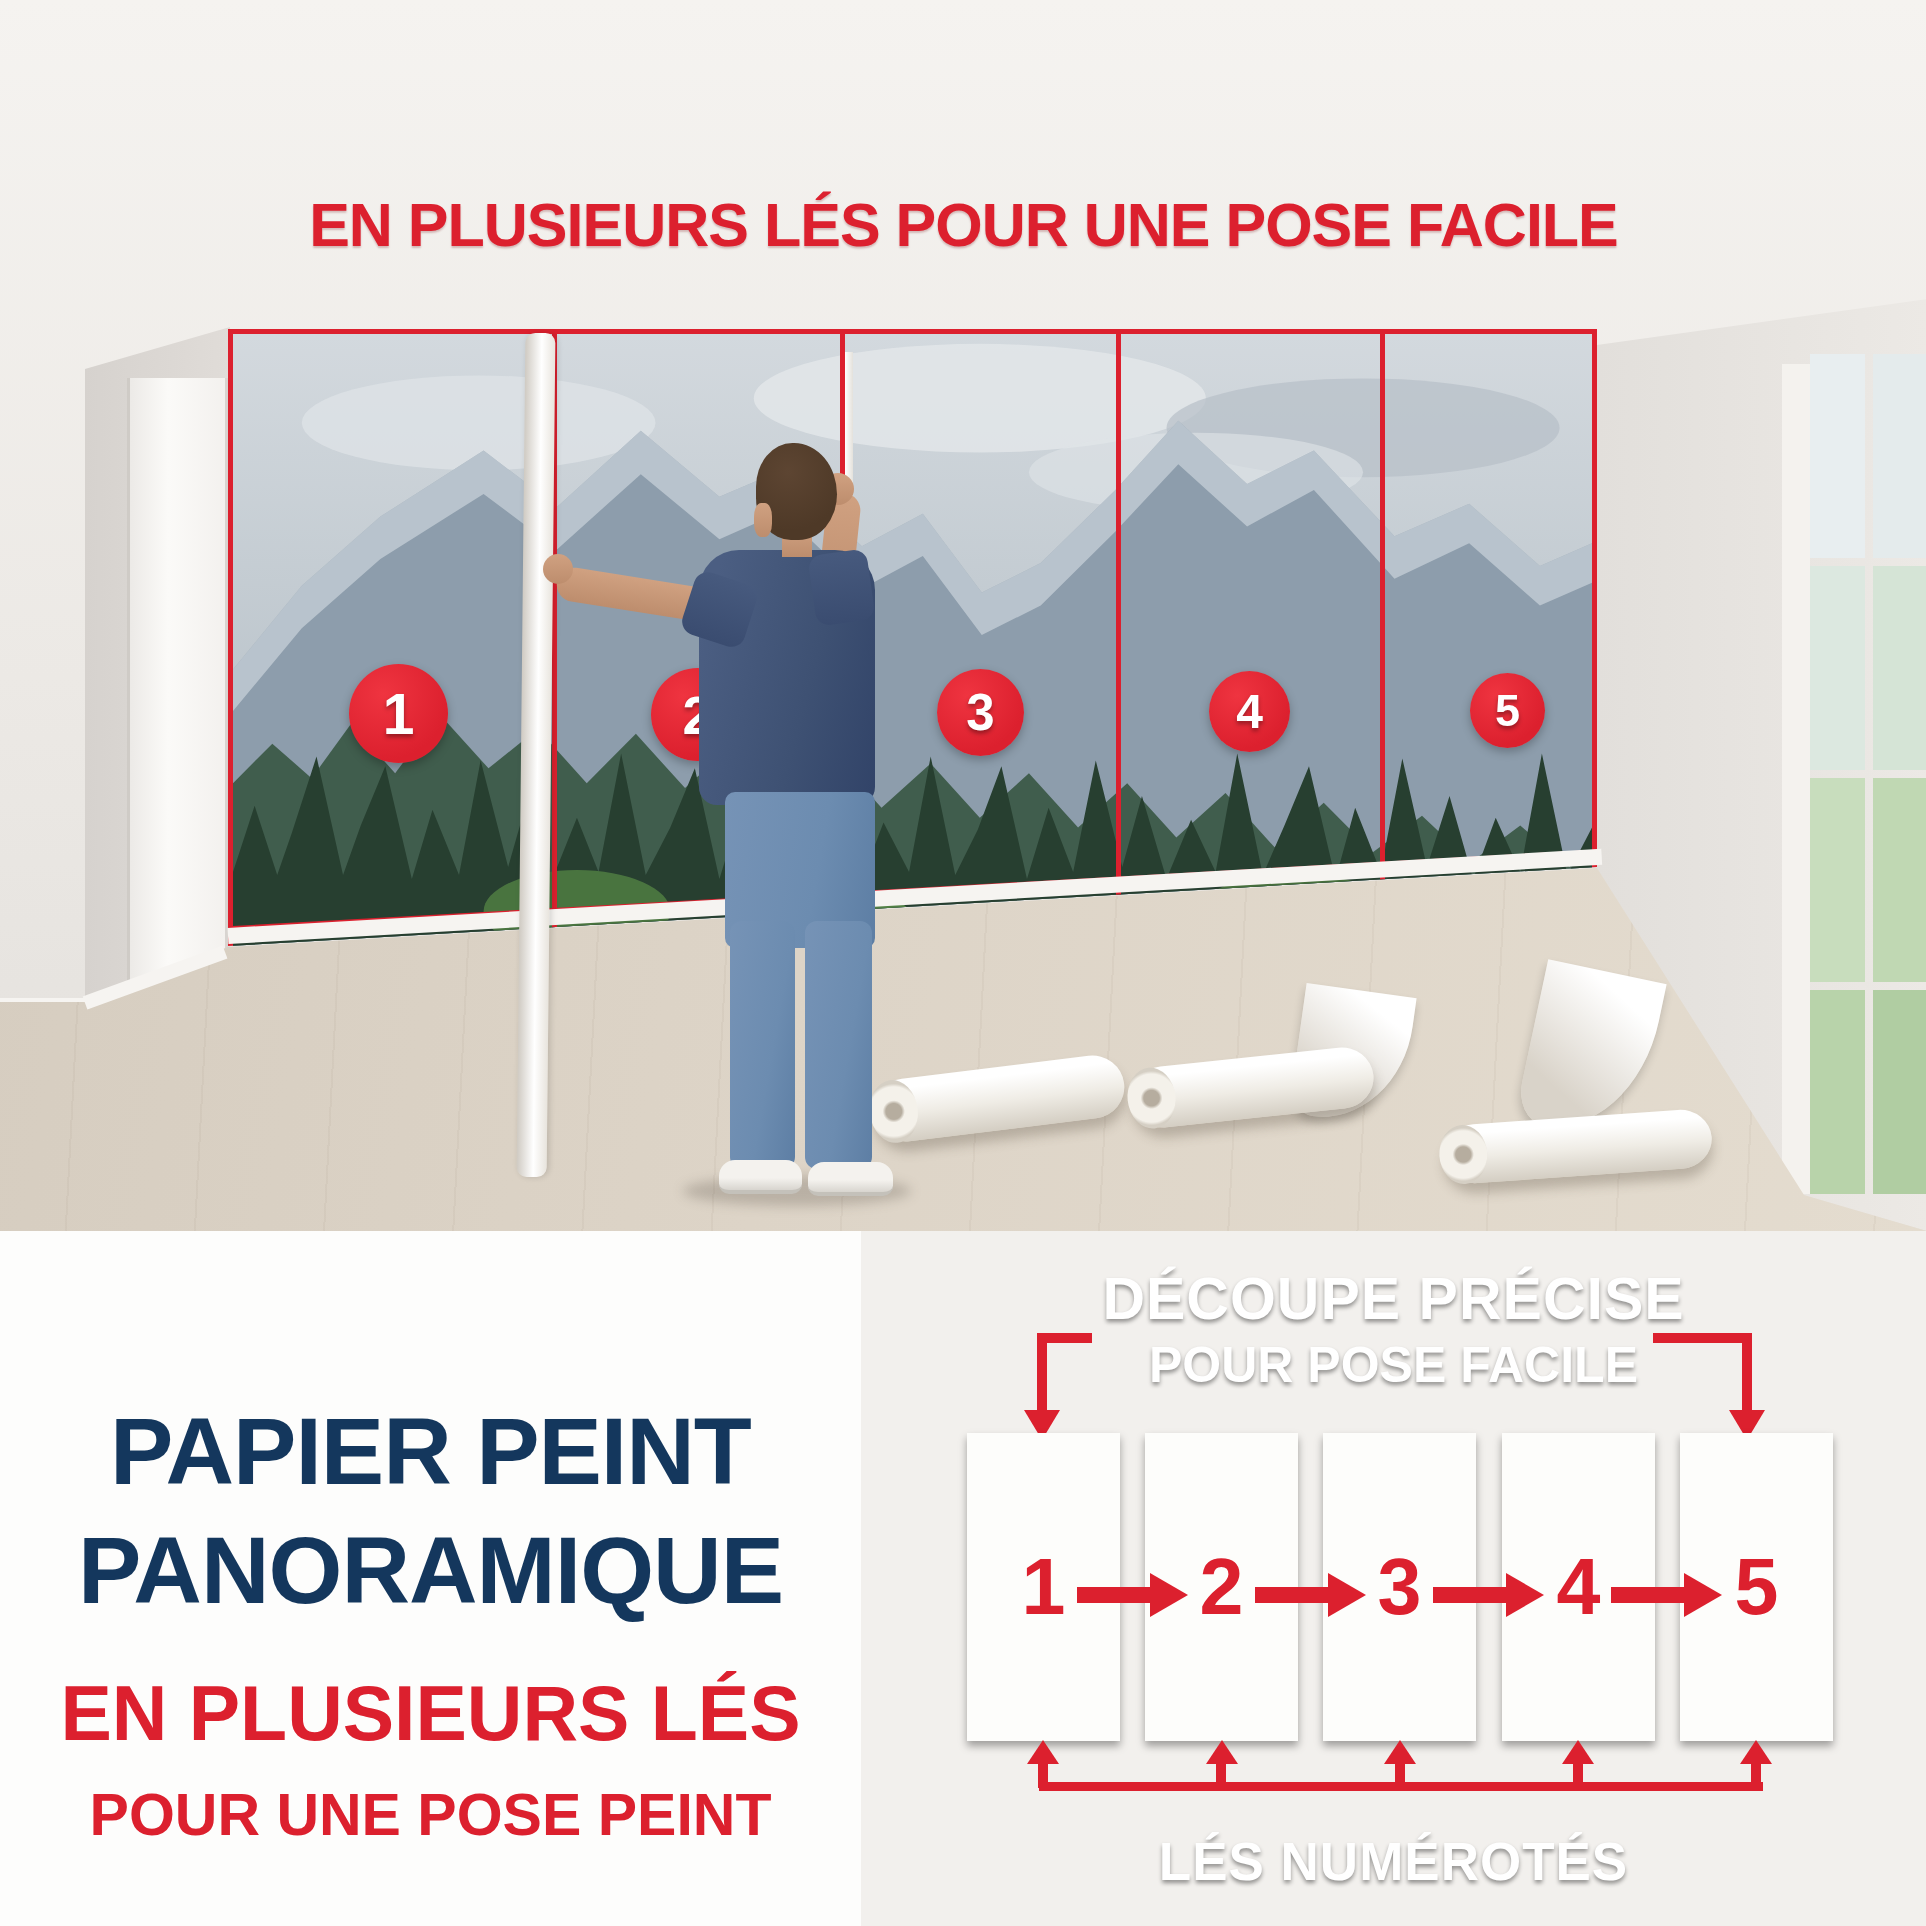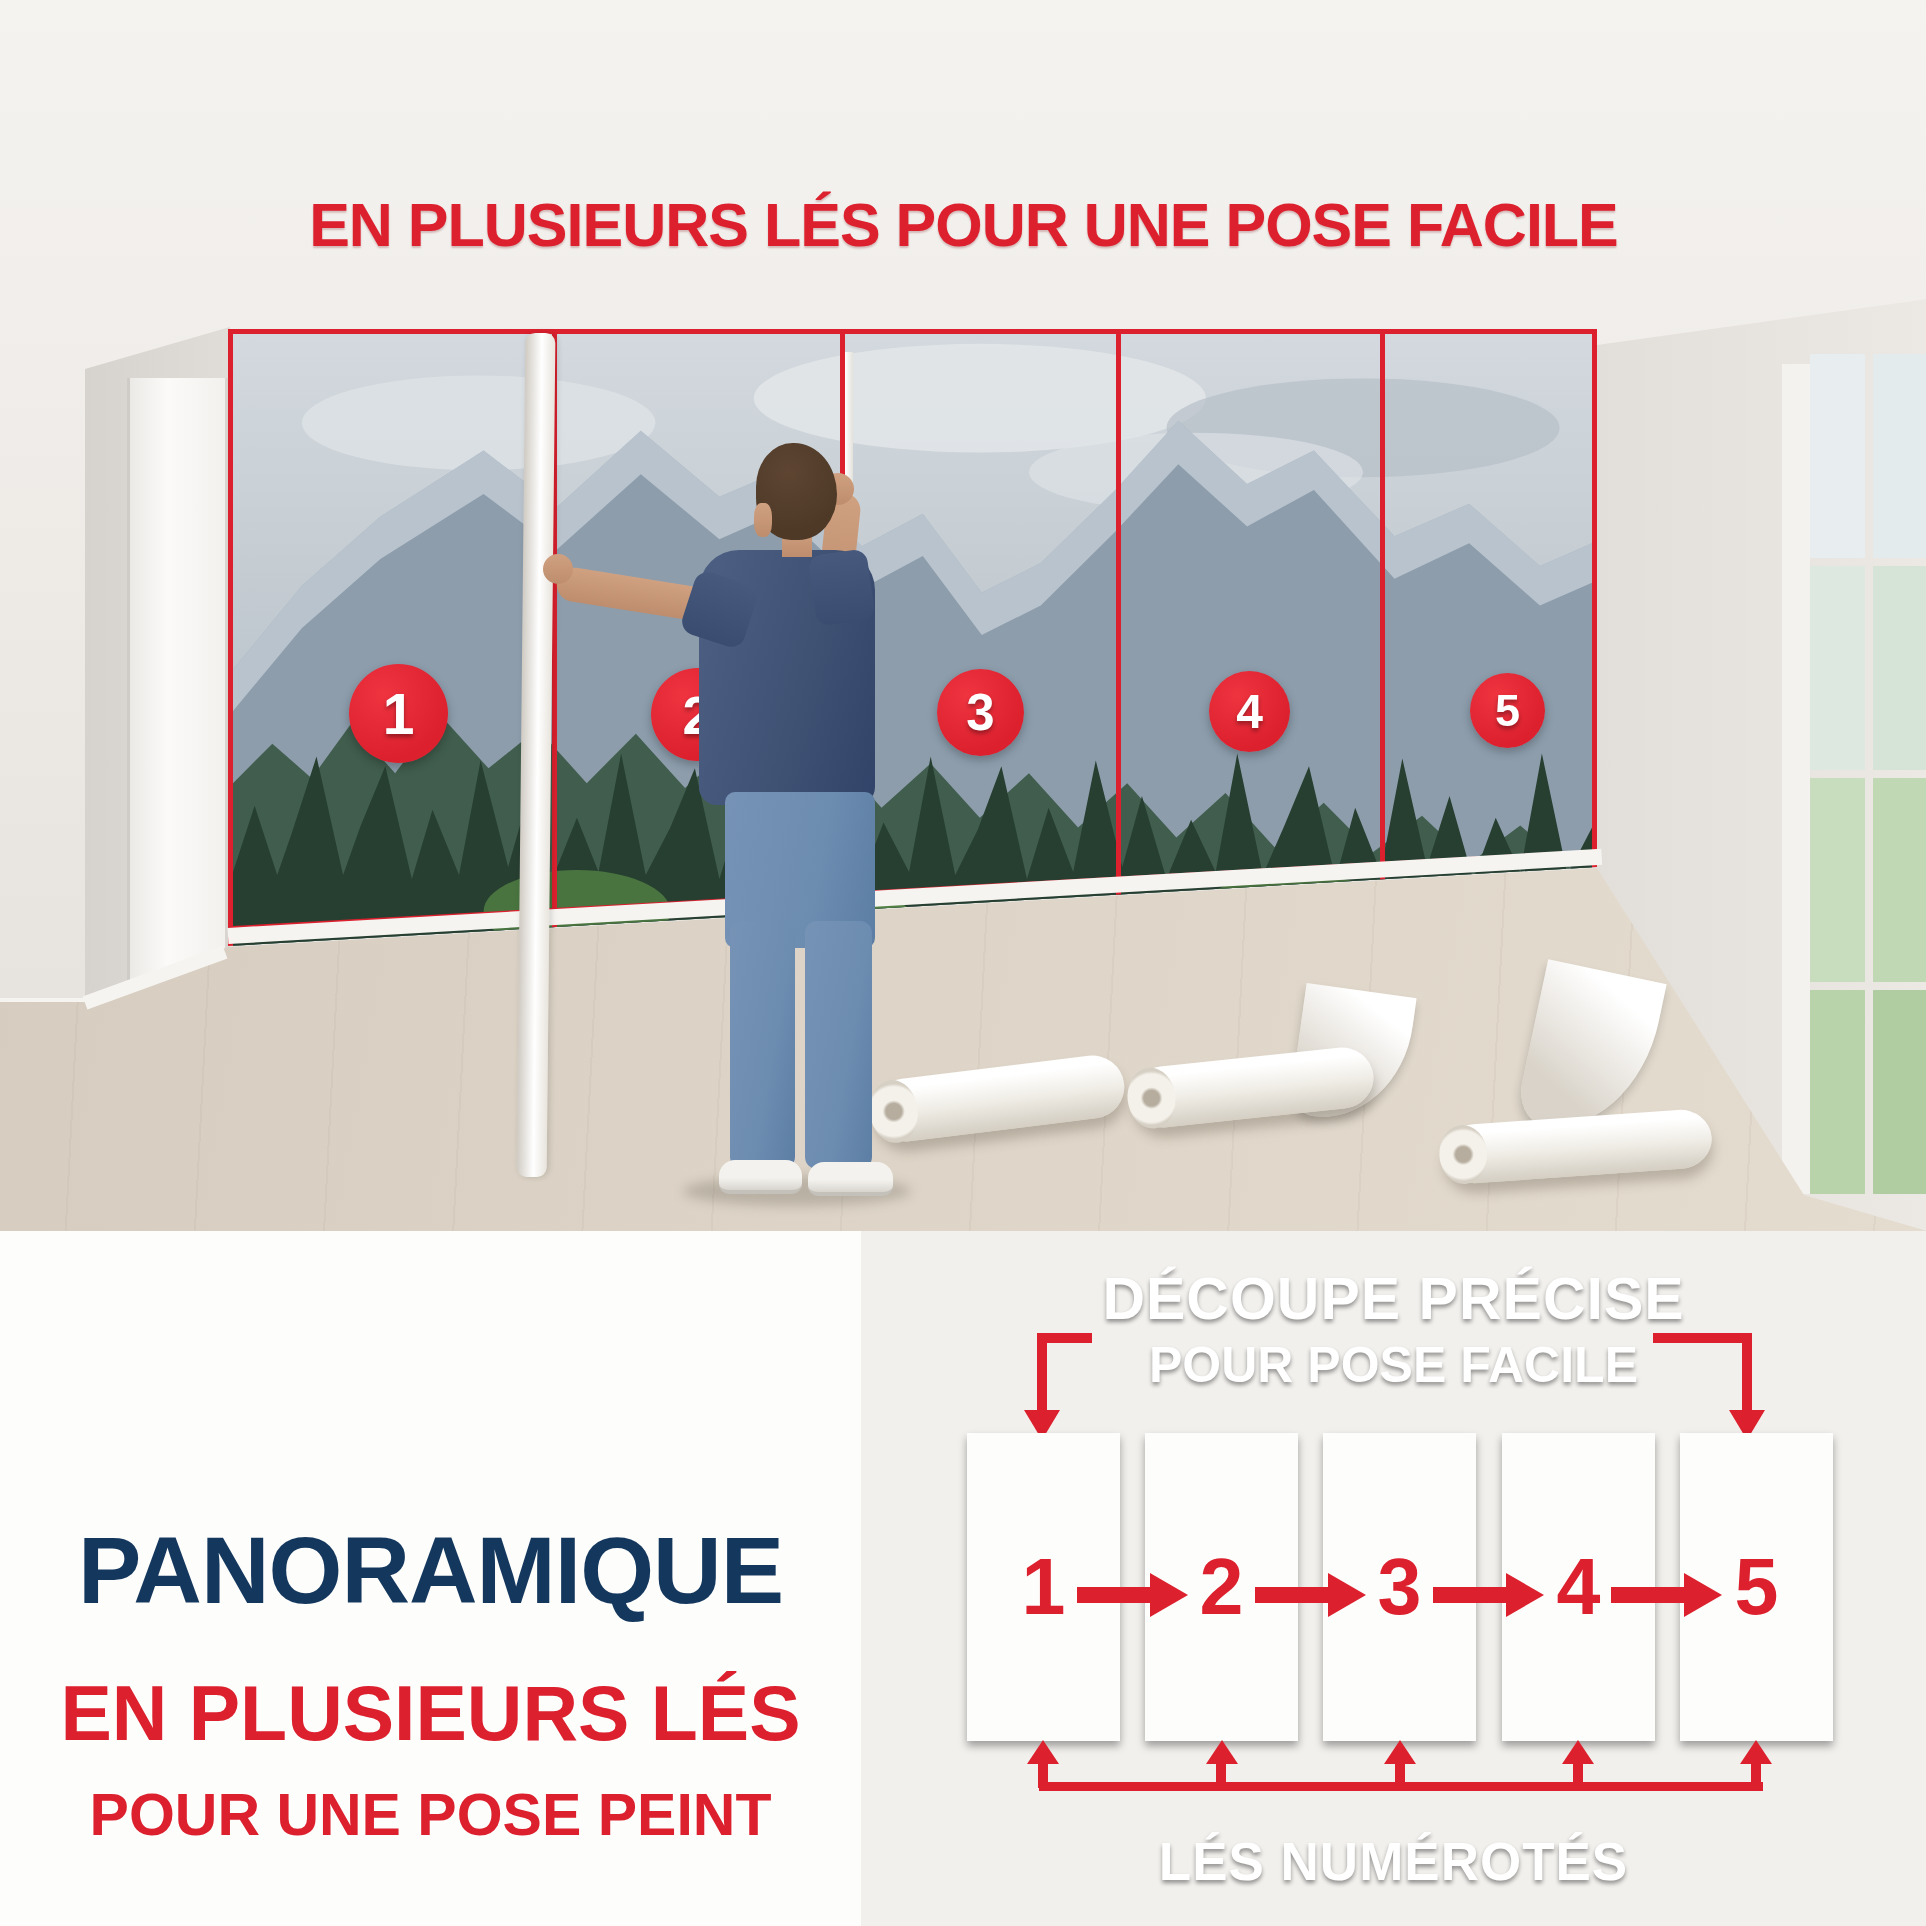--- a/index.html
+++ b/index.html
@@ -211,20 +211,21 @@
     <div class="abs jeans" style="left:725px;top:792px;width:150px;height:156px;border-radius:10px"></div>
     <div class="abs jeans" style="left:730px;top:921px;width:65px;height:248px;border-radius:12px"></div>
     <div class="abs jeans" style="left:805px;top:921px;width:67px;height:248px;border-radius:12px"></div>
     <div class="abs shoe" style="left:719px;top:1160px;width:83px;height:34px"></div>
     <div class="abs shoe" style="left:808px;top:1162px;width:85px;height:34px"></div>
 
     <div class="abs top-subtitle">EN PLUSIEURS LÉS POUR UNE POSE FACILE</div>
   </div>
 
   <div class="abs bl-block">
+    <div class="bl-line bl-1">PAPIER PEINT</div>
     <div class="bl-line bl-2">PANORAMIQUE</div>
     <div class="bl-line bl-3">EN PLUSIEURS LÉS</div>
     <div class="bl-line bl-4">POUR UNE POSE PEINT</div>
   </div>
 
   <div class="abs diagram">
     <div class="dg-h1">DÉCOUPE PRÉCISE</div>
     <div class="dg-h2">POUR POSE FACILE</div>
 
     <div class="stem-h red" style="left:181px;top:102px;width:50px"></div>

